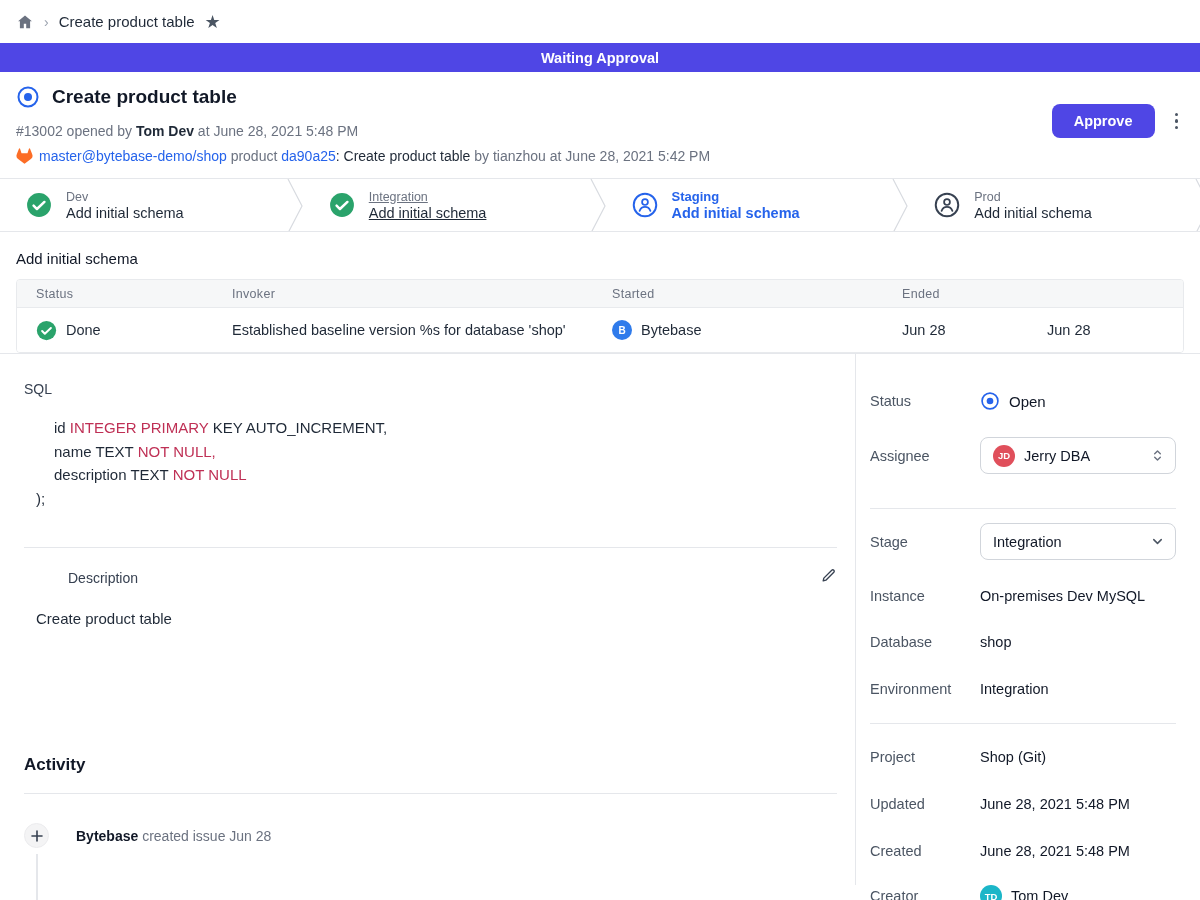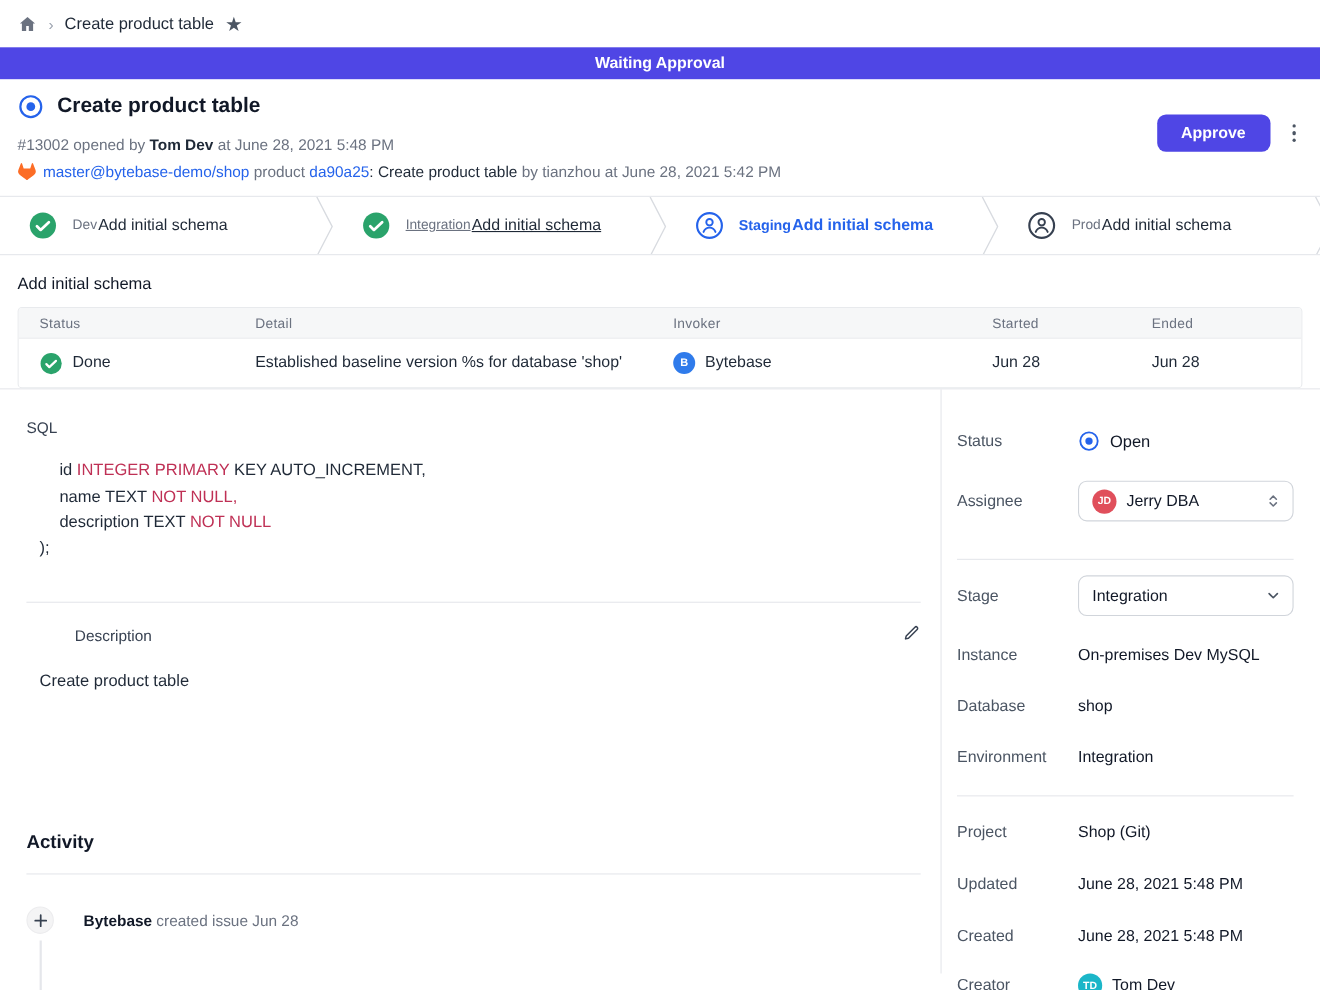--- a/index.html
+++ b/index.html
@@ -29,21 +29,21 @@
   .header-actions { position:absolute; right:18px; top:32px; display:flex; align-items:center; gap:16px; }
   .btn-primary { background:#4f46e5; color:#fff; border:none; border-radius:8px; padding:9px 22px;
     font-size:14.5px; font-weight:600; font-family:inherit; cursor:pointer; }
   .kebab { display:flex; flex-direction:column; gap:3px; cursor:pointer; padding:4px; }
   .kebab i { width:3.5px; height:3.5px; border-radius:50%; background:#4b5563; }
 
   
   .pipeline { height:54px; border-top:1px solid #e5e7eb; border-bottom:1px solid #e5e7eb;
     display:flex; align-items:stretch; overflow:hidden; }
   .stage { flex:1; display:flex; align-items:center; gap:14px; padding-left:26px; cursor:pointer; }
-  .stage .texts { display:flex; flex-direction:row; gap:1px; }
+  .stage .texts { display:flex; flex-direction:column; gap:1px; }
   .stage .env { font-size:12.5px; color:#6b7280; }
   .stage .task { font-size:14.5px; color:#1f2937; }
   .stage.u .env, .stage.u .task { text-decoration:underline; }
   .stage.active .env, .stage.active .task { color:#2563eb; font-weight:700; }
   .stage.active .env { font-size:13px; }
   .chev { flex:0 0 16px; }
   .chev svg { display:block; height:54px; }
 
   
   .task-section { padding:18px 16px 0; }
@@ -222,21 +222,20 @@
         <polyline points="1,0 15,27 1,54" fill="none" stroke="#d8dbe0" stroke-width="1.2"></polyline>
       </svg>
     </span>
 </div>
 
 <div class="task-section">
   <div class="task-title">Add initial schema</div>
   <div class="ttable">
     <div class="trow thead">
       <div>Status</div>
-      <div>Detail</div>
       <div>Invoker</div>
       <div>Started</div>
       <div>Ended</div>
     </div>
     <div class="trow tbody">
       <div class="cell-flex">
         <span style="display:flex;">
           <svg width="21" height="21" viewBox="0 0 24 24">
               <circle cx="12" cy="12" r="11" fill="#2aa36b"></circle>
               <path d="M7 12.6l3.1 3.1L17 9.2" stroke="#fff" stroke-width="2.3" fill="none" stroke-linecap="round" stroke-linejoin="round"></path>

